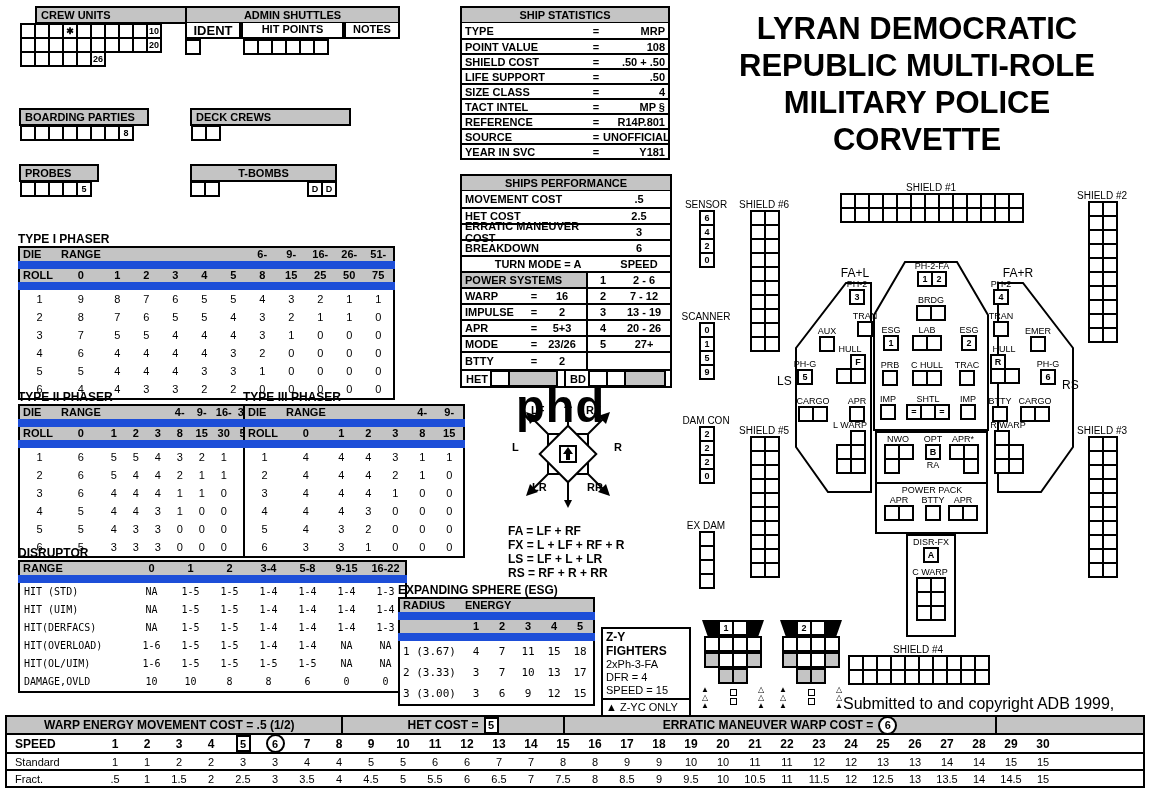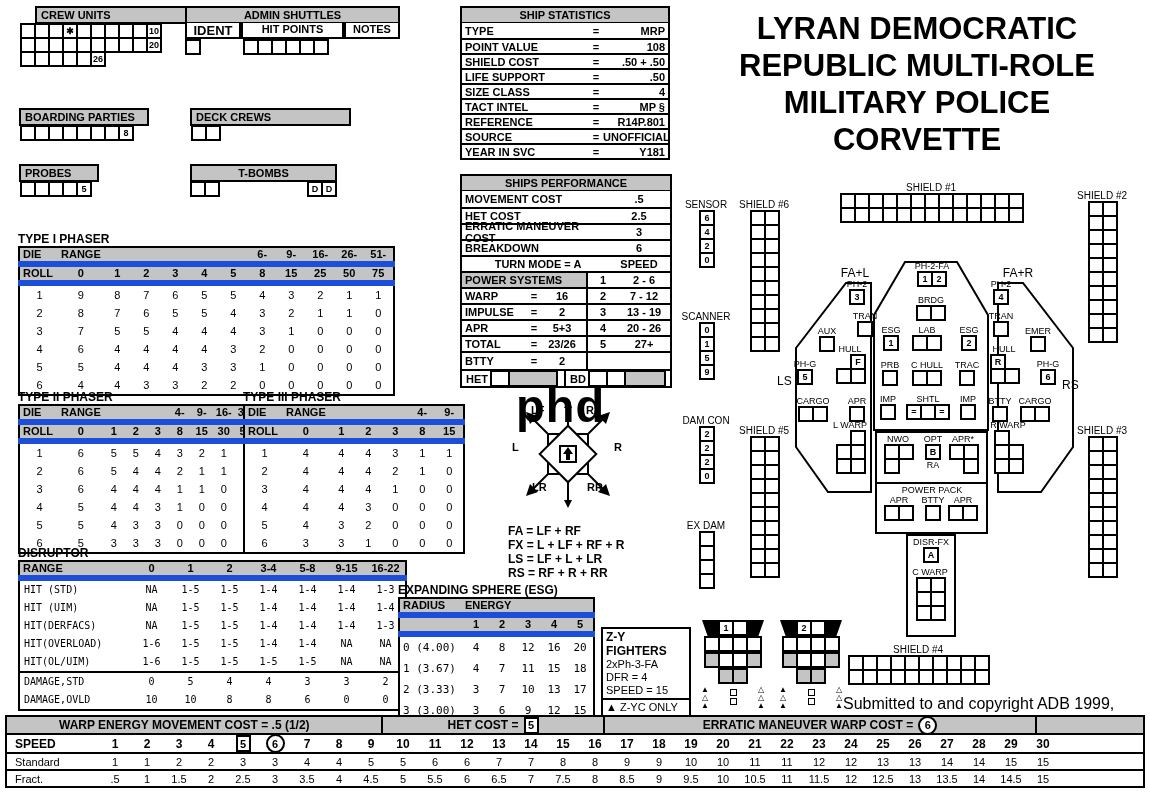--- a/index.html
+++ b/index.html
@@ -13,21 +13,21 @@
   .cell.gray{background:#c4c4c4;}
   .ghost{visibility:hidden;}
   .sgrid{display:grid;}
   .sgrid .cell{width:16px;height:16px;}
   
   .panelrow{display:flex;}
   .thick-d{width:4px;background:#000;flex:none;}
   
   table.ptab{border-collapse:collapse;border:2px solid #000;background:#fff;}
   .ptab thead{background:#c4c4c4;}
-  .ptab thead tr{border-bottom:6px solid #1d4ed8;}
+  .ptab thead tr{border-bottom:8px solid #1d4ed8;}
   .ptab th{font-size:11px;text-align:center;padding:0 2px;line-height:13px;white-space:nowrap;}
   .ptab th.c0{text-align:left;padding-left:3px;}
   .ptab td{font-size:11px;text-align:center;padding:1px 2px;line-height:16px;}
   .ptab td.c0{text-align:center;}
   .pt1 td,.pt1 th{min-width:25px;}
   .pt1 td.c0,.pt1 th.c0{min-width:34px;}
   .pt2 td,.pt2 th{min-width:18px;}
   .pt2 td.c0,.pt2 th.c0{min-width:34px;}
   .pt3 td,.pt3 th{min-width:23px;}
   .pt3 td.c0,.pt3 th.c0{min-width:34px;}
@@ -79,21 +79,21 @@
   .f-tri.l{clip-path:polygon(0 0,100% 0,100% 100%,35% 100%);}
   .f-tri.r{clip-path:polygon(0 0,100% 0,65% 100%,0 100%);}
   .f-marks{display:flex;justify-content:space-between;width:64px;margin-top:2px;}
   .f-tricol{display:flex;flex-direction:column;align-items:center;line-height:8px;font-size:8px;}
   .f-sqcol{display:flex;flex-direction:column;align-items:center;gap:2px;padding-top:3px;}
   .f-sq{width:7px;height:7px;border:1px solid #000;box-sizing:border-box;background:#fff;}
   
   .spdtab{box-sizing:border-box;border:2px solid #000;}
   .spd-h{display:flex;height:18px;background:#c4c4c4;border-bottom:2px solid #000;font-size:12px;font-weight:bold;align-items:center;box-sizing:border-box;}
   .seg{display:flex;align-items:center;height:100%;box-sizing:border-box;}
-  .seg1{width:376px;border-right:2px solid #000;padding-left:52px;}
+  .seg1{width:336px;border-right:2px solid #000;padding-left:37px;}
   .seg2{width:222px;border-right:2px solid #000;justify-content:center;}
   .seg3{width:432px;border-right:2px solid #000;justify-content:center;}
   .seg4{flex:1;}
   .boxed5{display:inline-flex;align-items:center;justify-content:center;border:2px solid #000;min-width:11px;height:13px;margin-left:5px;background:#fff;font-size:11px;}
   .circ6{display:inline-flex;align-items:center;justify-content:center;border:2px solid #000;border-radius:50%;width:15px;height:15px;margin-left:5px;background:#fff;font-size:11px;}
   .spd-r{display:flex;height:17px;align-items:center;border-top:2px solid #000;box-sizing:border-box;}
   .spd-r:first-of-type{border-top:none;}
   .spd-lbl{width:92px;padding-left:8px;box-sizing:border-box;font-size:11px;white-space:nowrap;}
   .spd-c{width:32px;text-align:center;font-size:11px;flex:none;}
   .spd-r.hdr .spd-lbl,.spd-r.hdr .spd-c{font-weight:bold;font-size:12px;}
@@ -286,21 +286,21 @@
             <span class="sl">IMPULSE</span>
             <span class="sm">=</span>
             <span class="sv">2</span>
           </div>
           <div class="pwrrow">
             <span class="sl">APR</span>
             <span class="sm">=</span>
             <span class="sv">5+3</span>
           </div>
           <div class="pwrrow">
-            <span class="sl">TOTAL</span>
+            <span class="sl">MODE</span>
             <span class="sm">=</span>
             <span class="sv">23/26</span>
           </div>
           <div class="pwrrow">
             <span class="sl">BTTY</span>
             <span class="sm">=</span>
             <span class="sv">2</span>
           </div>
         </div>
     </div>
@@ -707,30 +707,20 @@
         <tr>
           <td class="c0">HIT(OL/UIM)</td>
           <td>1-6</td>
           <td>1-5</td>
           <td>1-5</td>
           <td>1-5</td>
           <td>1-5</td>
           <td>NA</td>
           <td>NA</td>
         </tr>
-        <tr class="sep">
-          <td class="c0">DAMAGE,STD</td>
-          <td>0</td>
-          <td>5</td>
-          <td>4</td>
-          <td>4</td>
-          <td>3</td>
-          <td>3</td>
-          <td>2</td>
-        </tr>
         <tr>
           <td class="c0">DAMAGE,OVLD</td>
           <td>10</td>
           <td>10</td>
           <td>8</td>
           <td>8</td>
           <td>6</td>
           <td>0</td>
           <td>0</td>
         </tr>
@@ -749,28 +739,20 @@
         <tr>
           <th class="c0"></th>
           <th style="text-align: center;">1</th>
           <th style="text-align: center;">2</th>
           <th style="text-align: center;">3</th>
           <th style="text-align: center;">4</th>
           <th style="text-align: center;">5</th>
         </tr>
       </thead>
       <tbody>
-        <tr>
-          <td class="c0">0 (4.00)</td>
-          <td>4</td>
-          <td>8</td>
-          <td>12</td>
-          <td>16</td>
-          <td>20</td>
-        </tr>
         <tr>
           <td class="c0">1 (3.67)</td>
           <td>4</td>
           <td>7</td>
           <td>11</td>
           <td>15</td>
           <td>18</td>
         </tr>
         <tr>
           <td class="c0">2 (3.33)</td>

